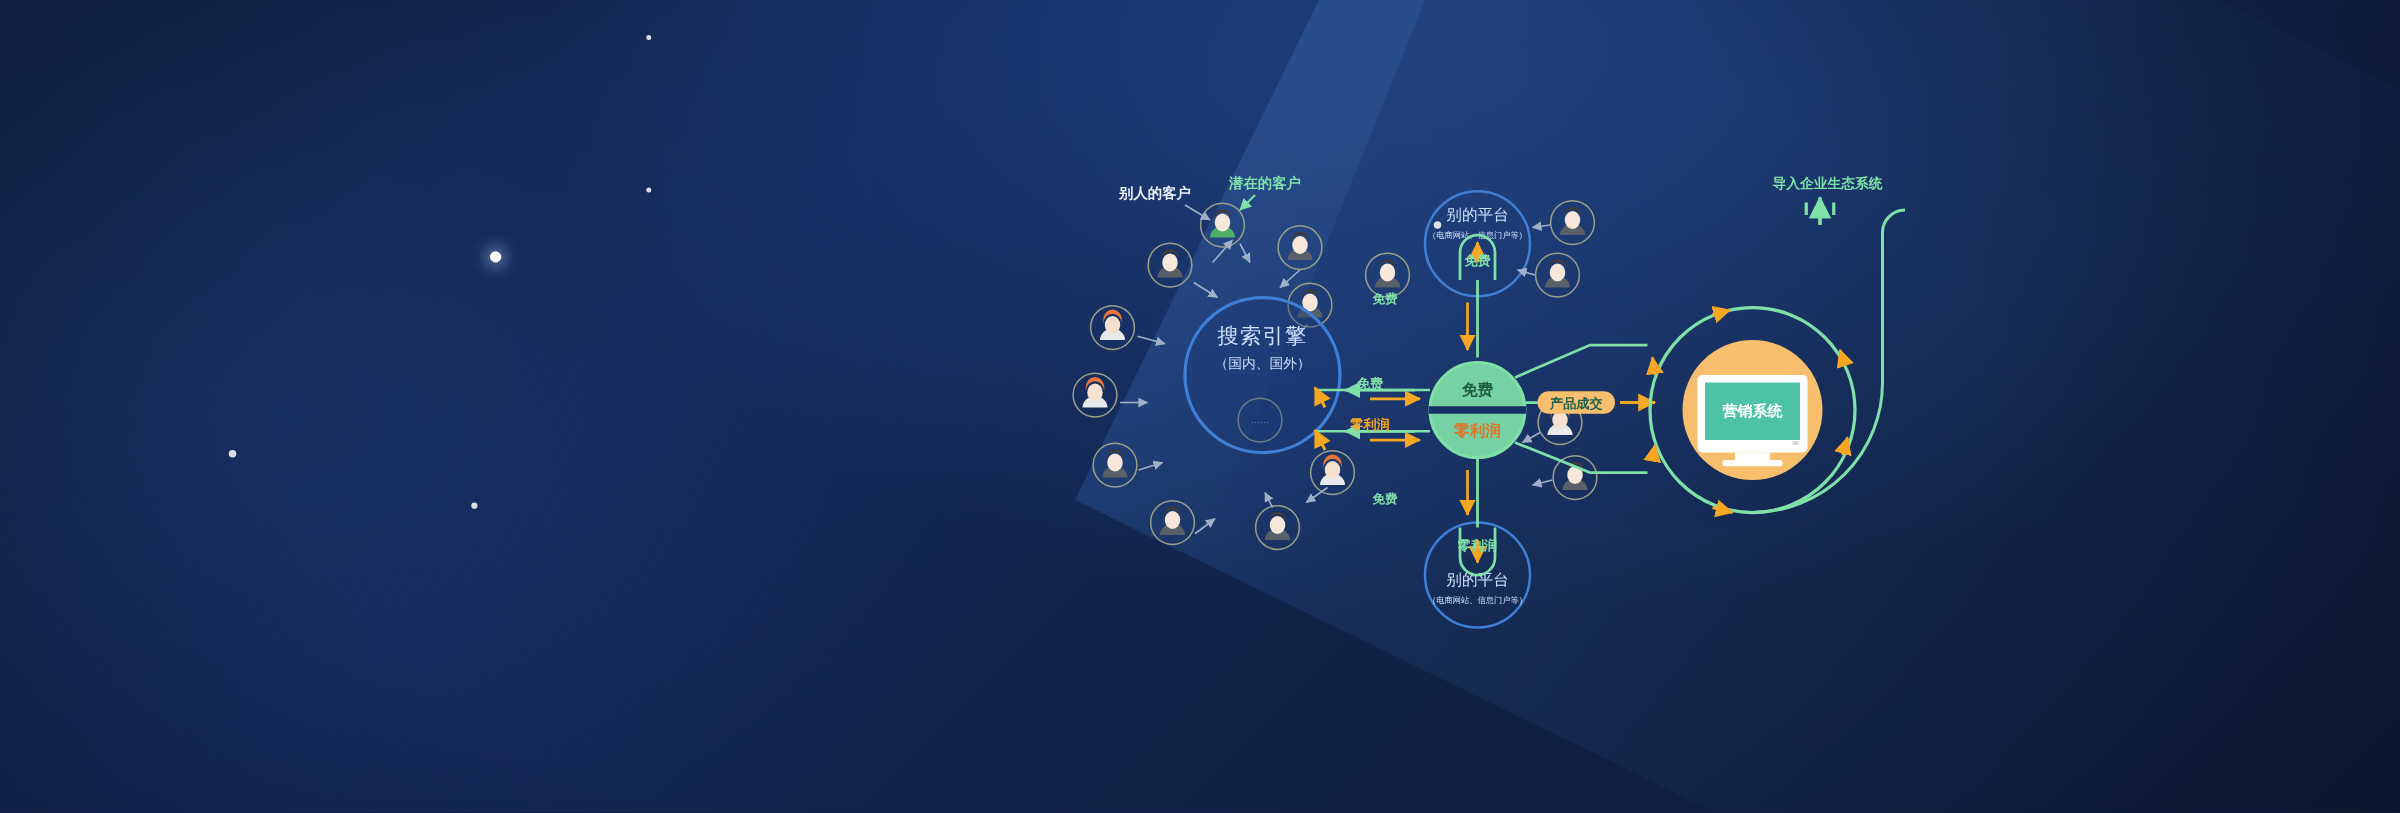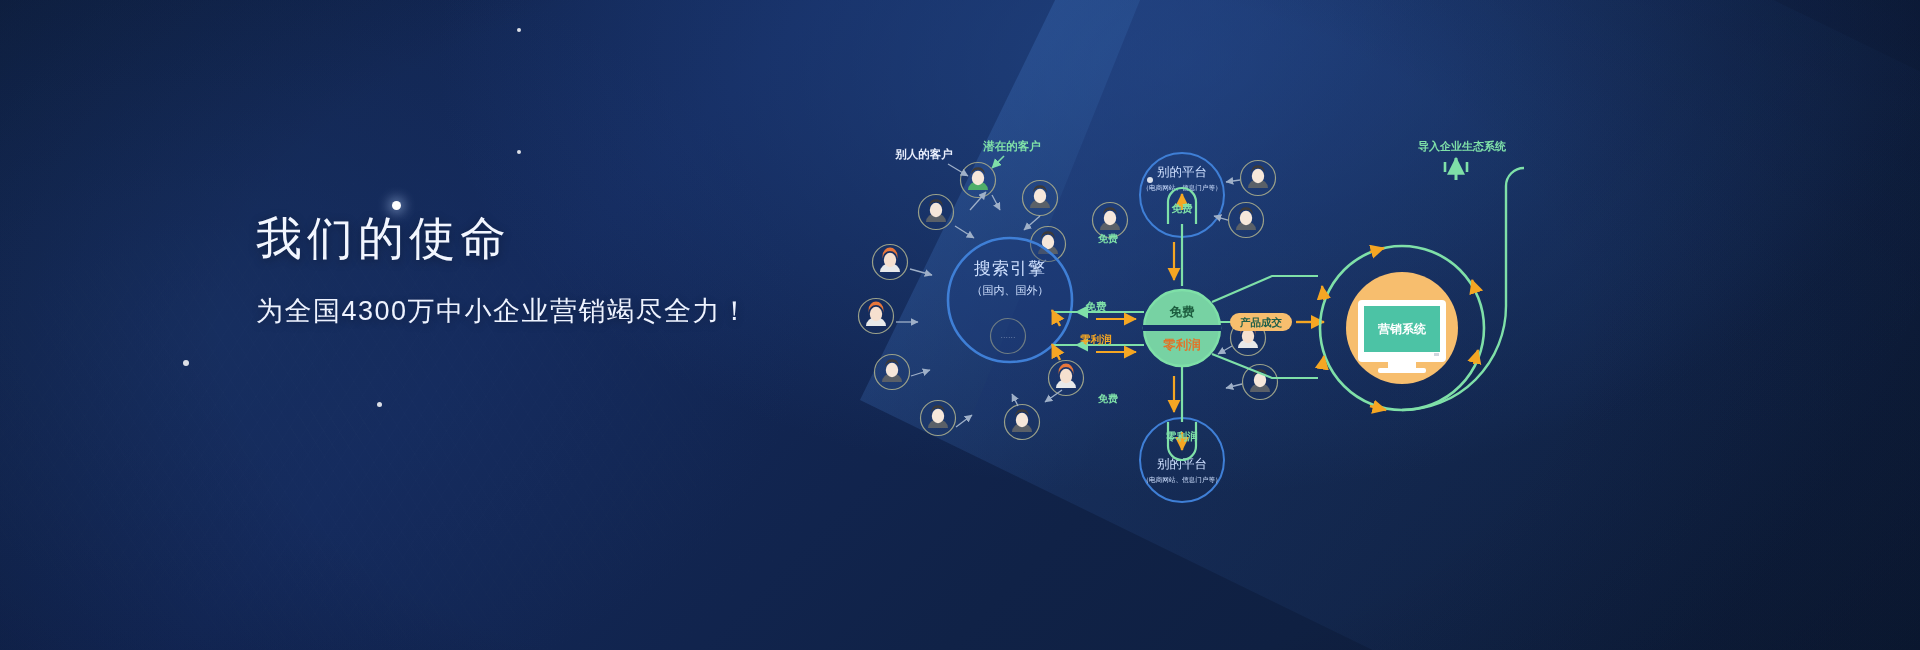--- a/index.html
+++ b/index.html
@@ -56,24 +56,20 @@
 
   <div id="dots">
       <span class="dot" style="left: 517px; top: 28px; width: 4px; height: 4px; opacity: 0.85;"></span>
       <span class="dot" style="left: 517px; top: 150px; width: 4px; height: 4px; opacity: 0.85;"></span>
       <span class="dot glow" style="left: 391.5px; top: 200.5px; width: 9px; height: 9px; opacity: 1;"></span>
       <span class="dot" style="left: 183px; top: 360px; width: 6px; height: 6px; opacity: 0.85;"></span>
       <span class="dot" style="left: 376.5px; top: 401.5px; width: 5px; height: 5px; opacity: 0.85;"></span>
       <span class="dot" style="left: 1147px; top: 177px; width: 6px; height: 6px; opacity: 0.85;"></span>
     </div>
 
-  <div class="copy">
-    <h1 class="headline">我们的使命</h1>
-    <p class="sub">为全国4300万中小企业营销竭尽全力！</p>
-  </div>
 
   <div class="diagram">
     <svg width="640" height="370" viewBox="0 0 640 370">
       <defs>
         <marker id="agrey" markerWidth="7" markerHeight="7" refX="5.6" refY="3" orient="auto">
           <path d="M0,0 L6,3 L0,6 z" fill="#9fb0c8"></path>
         </marker>
         <marker id="aorg" markerWidth="7" markerHeight="7" refX="5.6" refY="3" orient="auto">
           <path d="M0,0 L6,3 L0,6 z" fill="#f5a623"></path>
         </marker>

